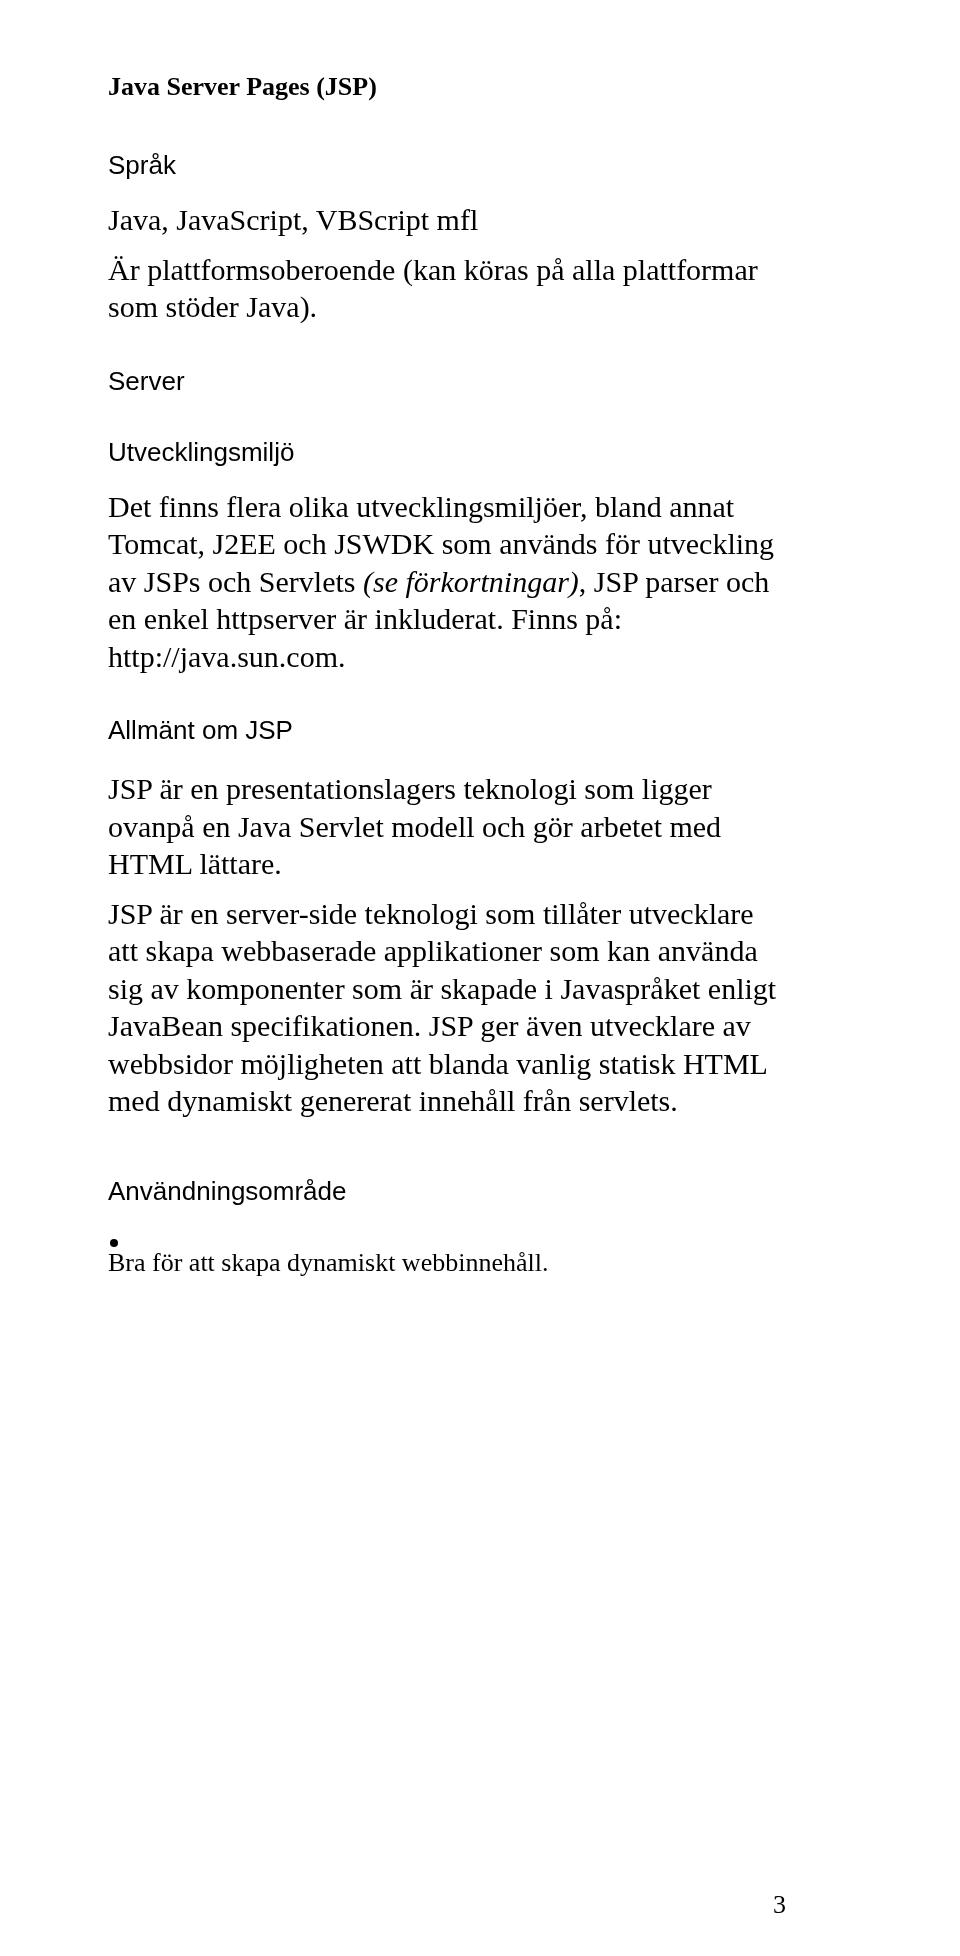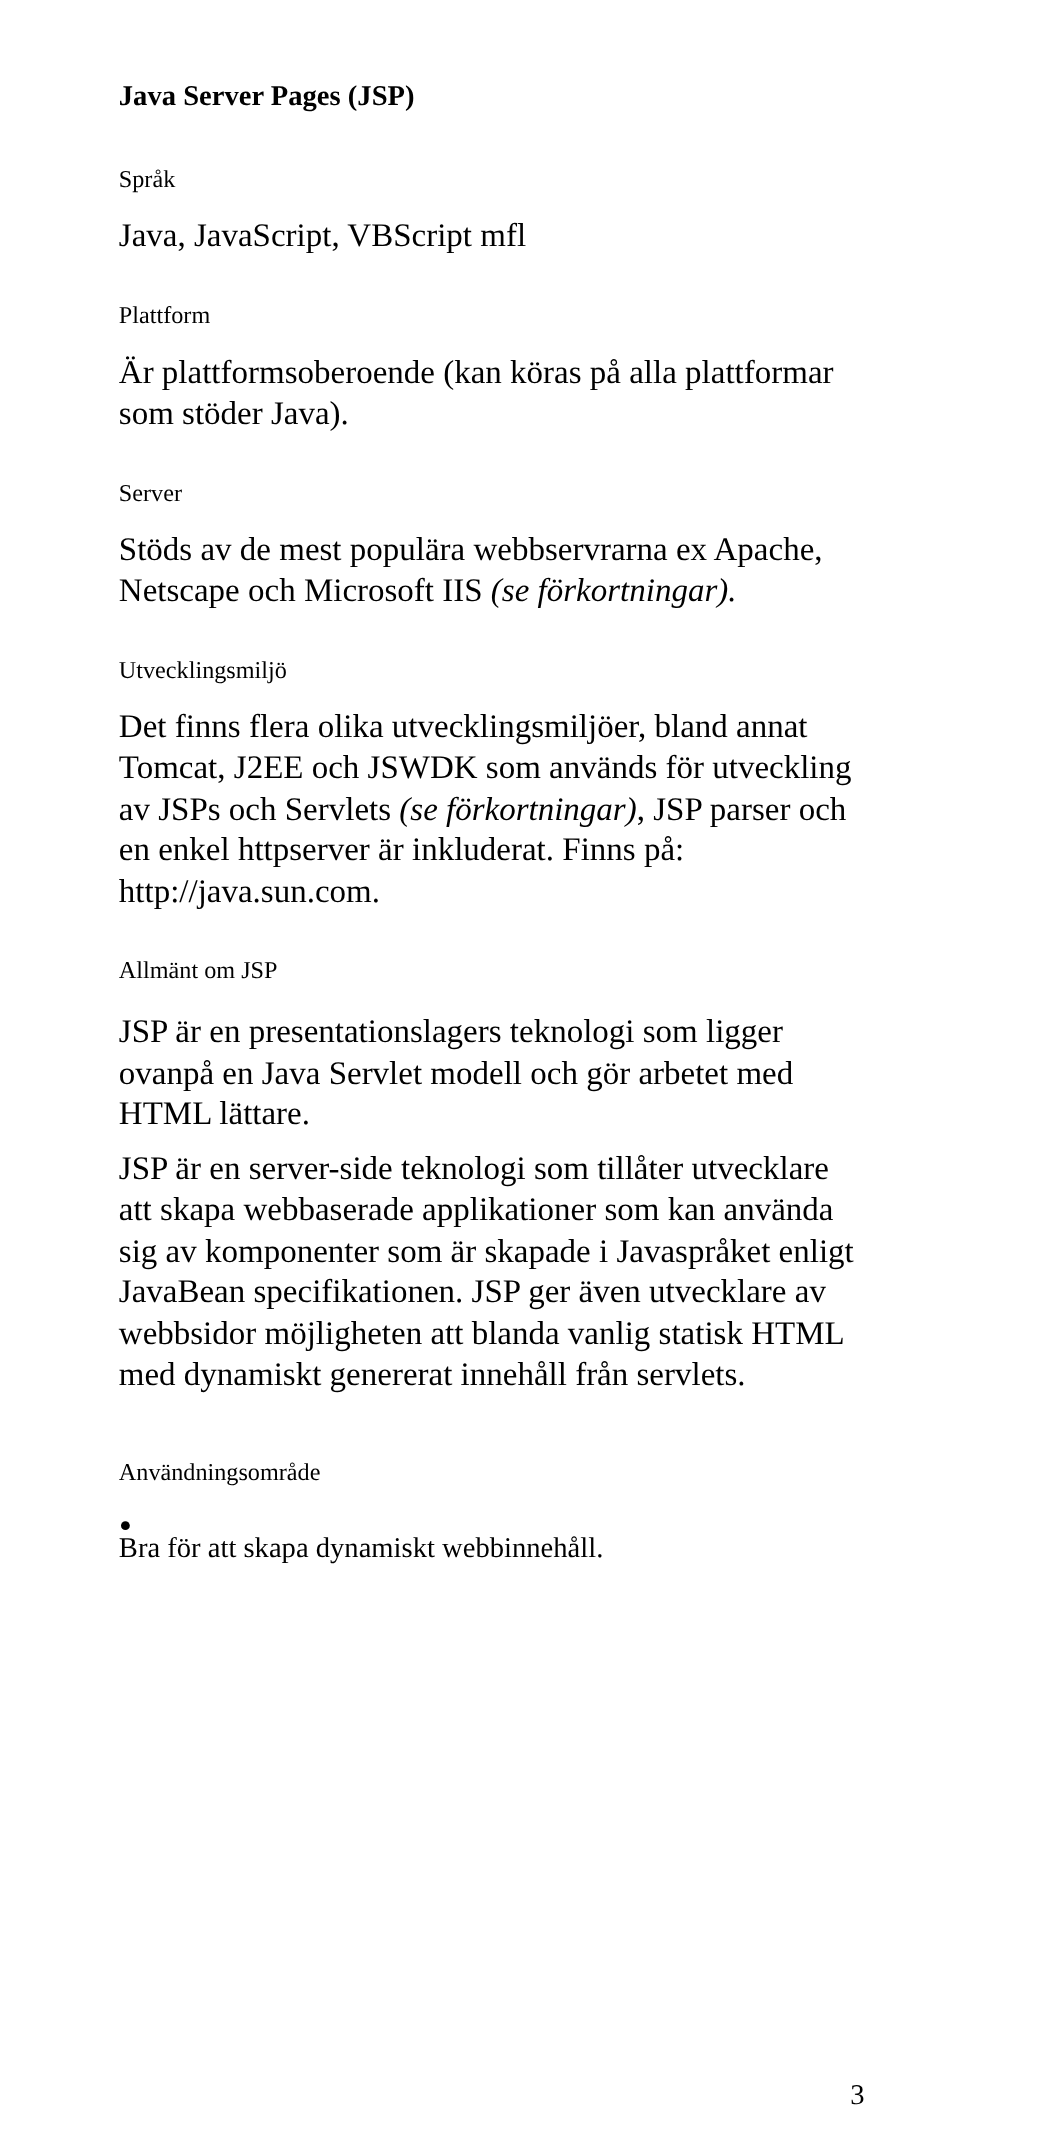--- a/index.html
+++ b/index.html
@@ -16,22 +16,22 @@
     font-family: "Times New Roman", Times, serif;
     color: #000;
     position: relative;
   }
   .page-title {
     font-weight: bold;
     font-size: 26px;
     margin-bottom: 48px;
   }
   .section-heading {
-    font-family: Liberation Serif, serif;
-    font-size: 22px;
+    font-family: Liberation Sans, sans-serif;
+    font-size: 26px;
     font-weight: 400;
     margin-top: 40px;
     margin-bottom: 20px;
   }
   .body-text {
     font-size: 30px;
     line-height: 1.25;
     margin-bottom: 12px;
   }
   .italic { font-style: italic; }
@@ -66,27 +66,23 @@
 </head>
 <body>
 
 <div class="page">
 
   <div class="page-title">Java Server Pages (JSP)</div>
 
   <div class="section-heading">Språk</div>
   <div class="body-text">Java, JavaScript, VBScript mfl</div>
 
-  <div class="section-heading">Plattform</div>
   <div class="body-text">Är plattformsoberoende (kan köras på alla plattformar som stöder Java).</div>
 
   <div class="section-heading">Server</div>
-  <div class="body-text">
-    <span>Stöds av de mest populära webbservrarna ex Apache, Netscape och Microsoft IIS </span><span class="italic">(se förkortningar).</span><span></span>
-  </div>
 
   <div class="section-heading">Utvecklingsmiljö</div>
   <div class="body-text">
     <span>Det finns flera olika utvecklingsmiljöer, bland annat Tomcat, J2EE och JSWDK som används för utveckling av JSPs och Servlets </span><span class="italic">(se förkortningar)</span><span>, JSP parser och en enkel httpserver är inkluderat. Finns på: http://java.sun.com.</span>
   </div>
 
   <div class="section-heading">Allmänt om JSP</div>
   <div class="body-text" style="margin-top:24px;">JSP är en presentationslagers teknologi som ligger ovanpå en Java Servlet modell och gör arbetet med HTML lättare.</div>
   <div class="body-text">JSP är en server-side teknologi som tillåter utvecklare att skapa webbaserade applikationer som kan använda sig av komponenter som är skapade i Javaspråket enligt JavaBean specifikationen. JSP ger även utvecklare av webbsidor möjligheten att blanda vanlig statisk HTML med dynamiskt genererat innehåll från servlets.</div>
 

